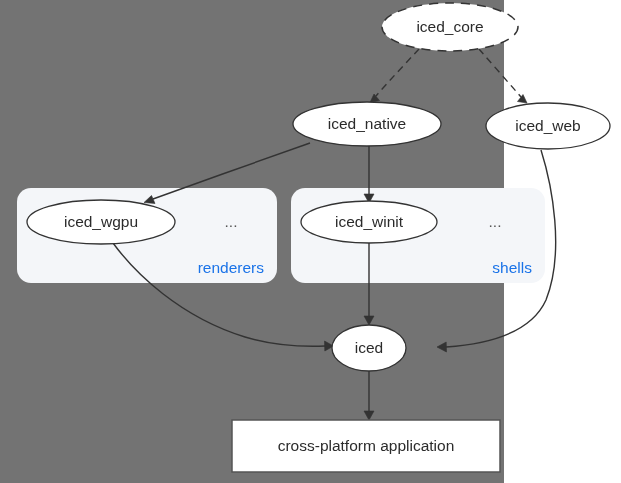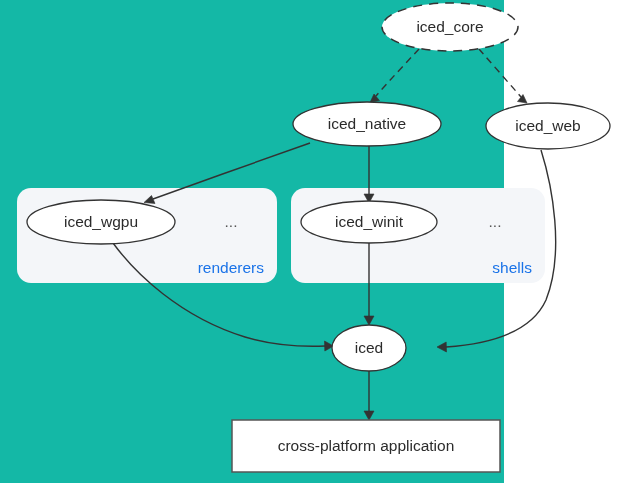--- a/index.html
+++ b/index.html
@@ -10,21 +10,21 @@
   body {
     width: 621px;
     height: 483px;
     font-family: "Liberation Sans", sans-serif;
     overflow: hidden;
   }
   #diagram-root {
     position: relative;
     width: 504px;
     height: 483px;
-    background: #14b8a6;
+    background: #737373;
   }
   svg#graph {
     display: block;
     width: 621px;
     height: 483px;
   }
   .node-ellipse {
     fill: #ffffff;
     stroke: #333333;
     stroke-width: 1.3;

